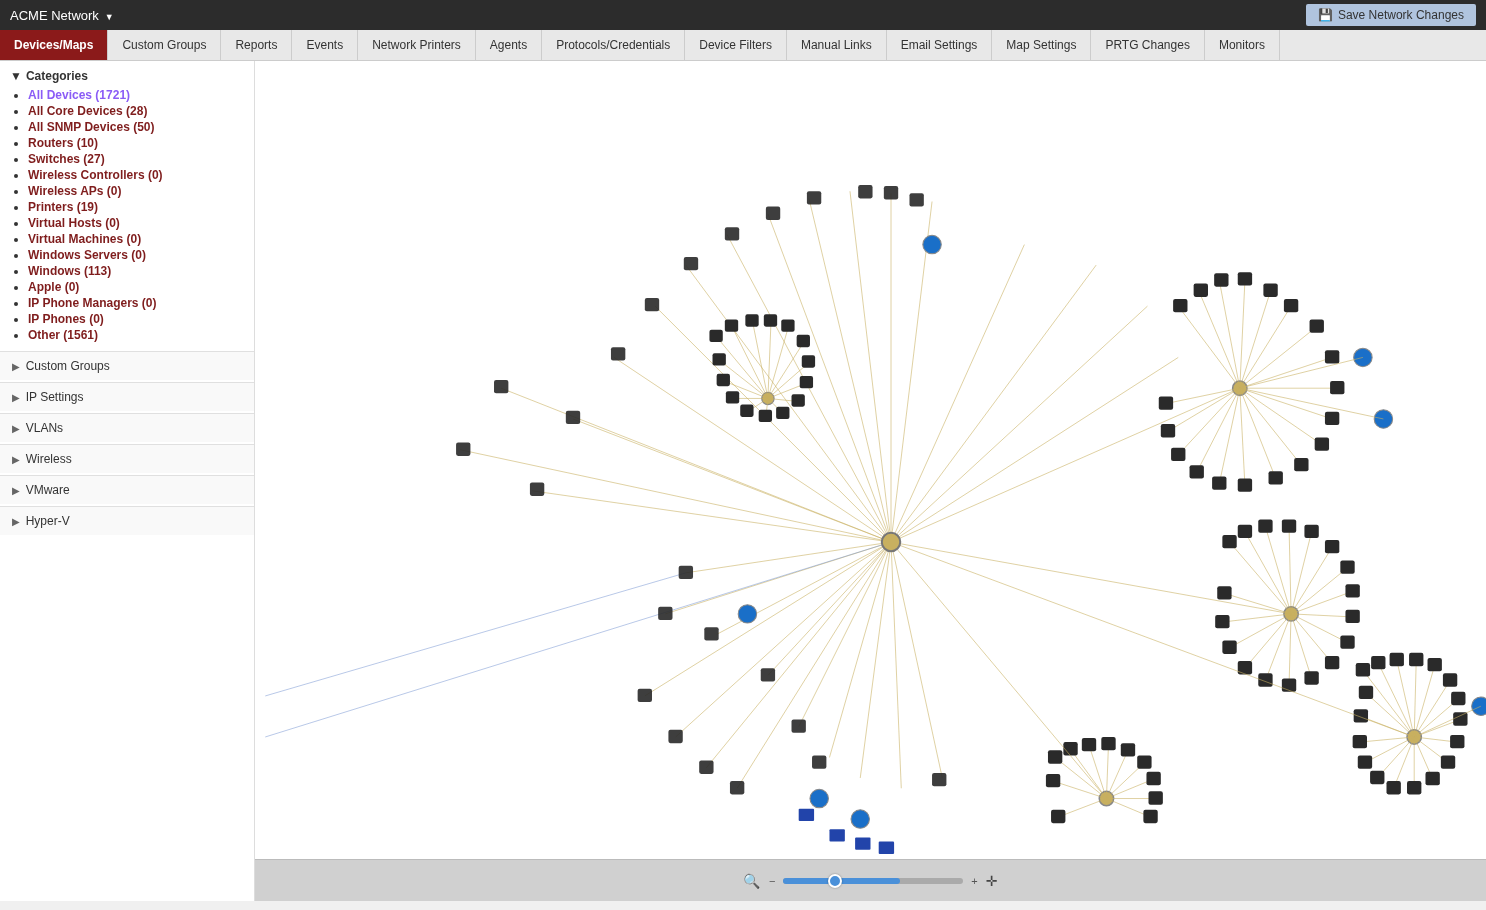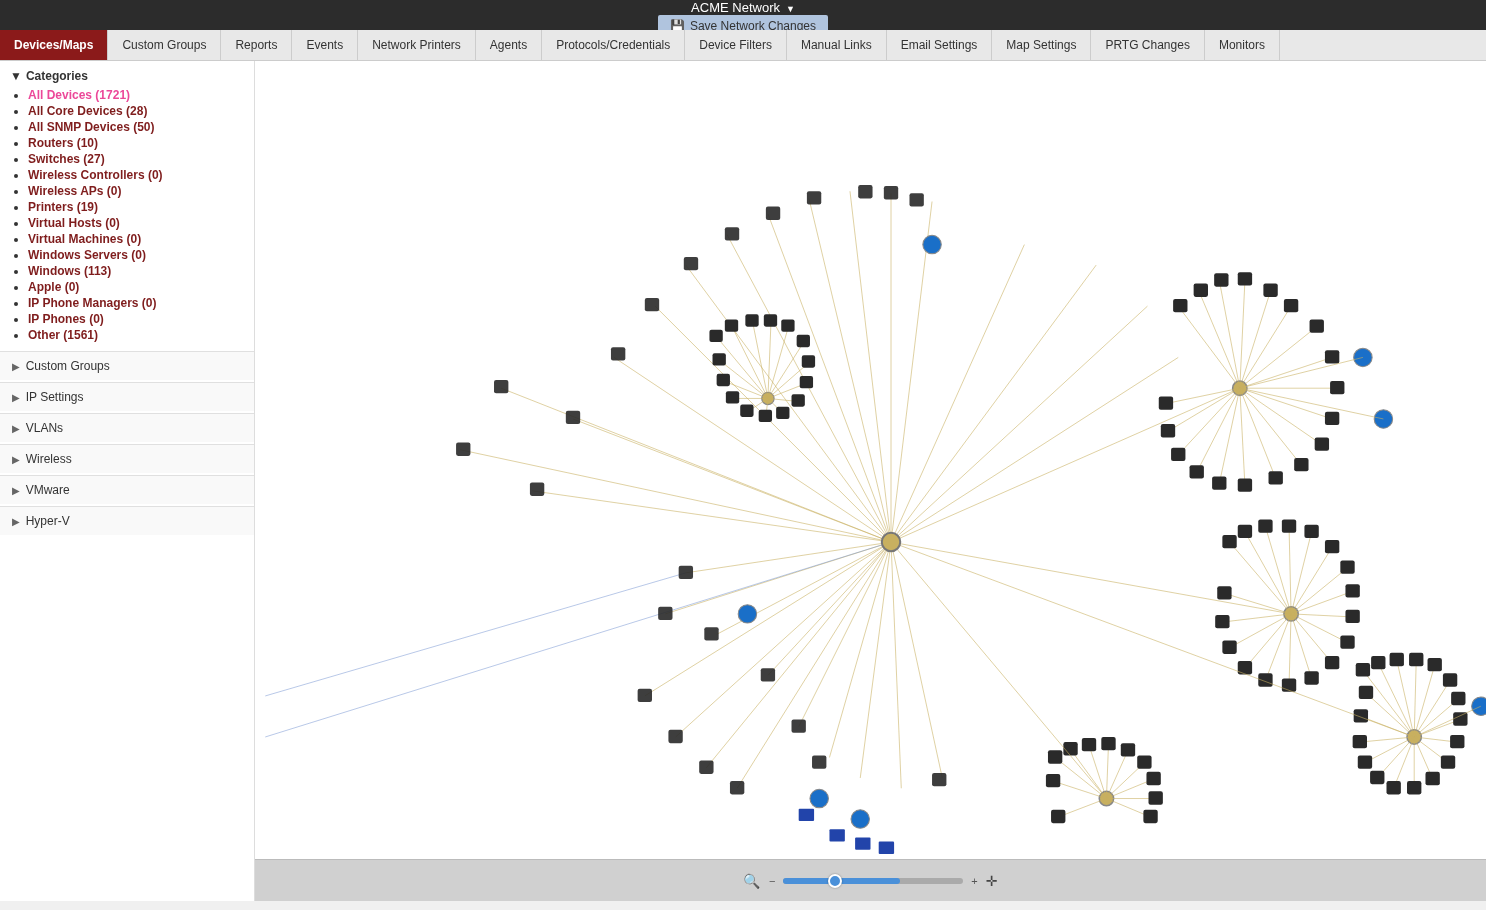--- a/index.html
+++ b/index.html
@@ -7,21 +7,20 @@
 
     
     #header {
       background: #2c2c2c;
       color: #fff;
       display: flex;
       align-items: center;
       justify-content: space-between;
       padding: 0 10px;
       height: 30px;
-      flex-direction: column;
     }
     #header .app-name {
       font-size: 13px;
       color: #fff;
       display: flex;
       align-items: center;
       gap: 4px;
     }
     #header .save-btn {
       background: #b0c4de;
@@ -93,21 +92,21 @@
       padding: 1px 0;
       font-size: 12px;
     }
     .categories-list li a {
       color: #7f1d1d;
       text-decoration: none;
       font-weight: bold;
     }
     .categories-list li.bold a {
       font-weight: bold;
-      color: #ec4899;
+      color: #8b5cf6;
       text-decoration: none;
     }
 
     .sidebar-group {
       border-top: 1px solid #e0e0e0;
       margin: 2px 0;
     }
     .sidebar-group-header {
       display: flex;
       align-items: center;

